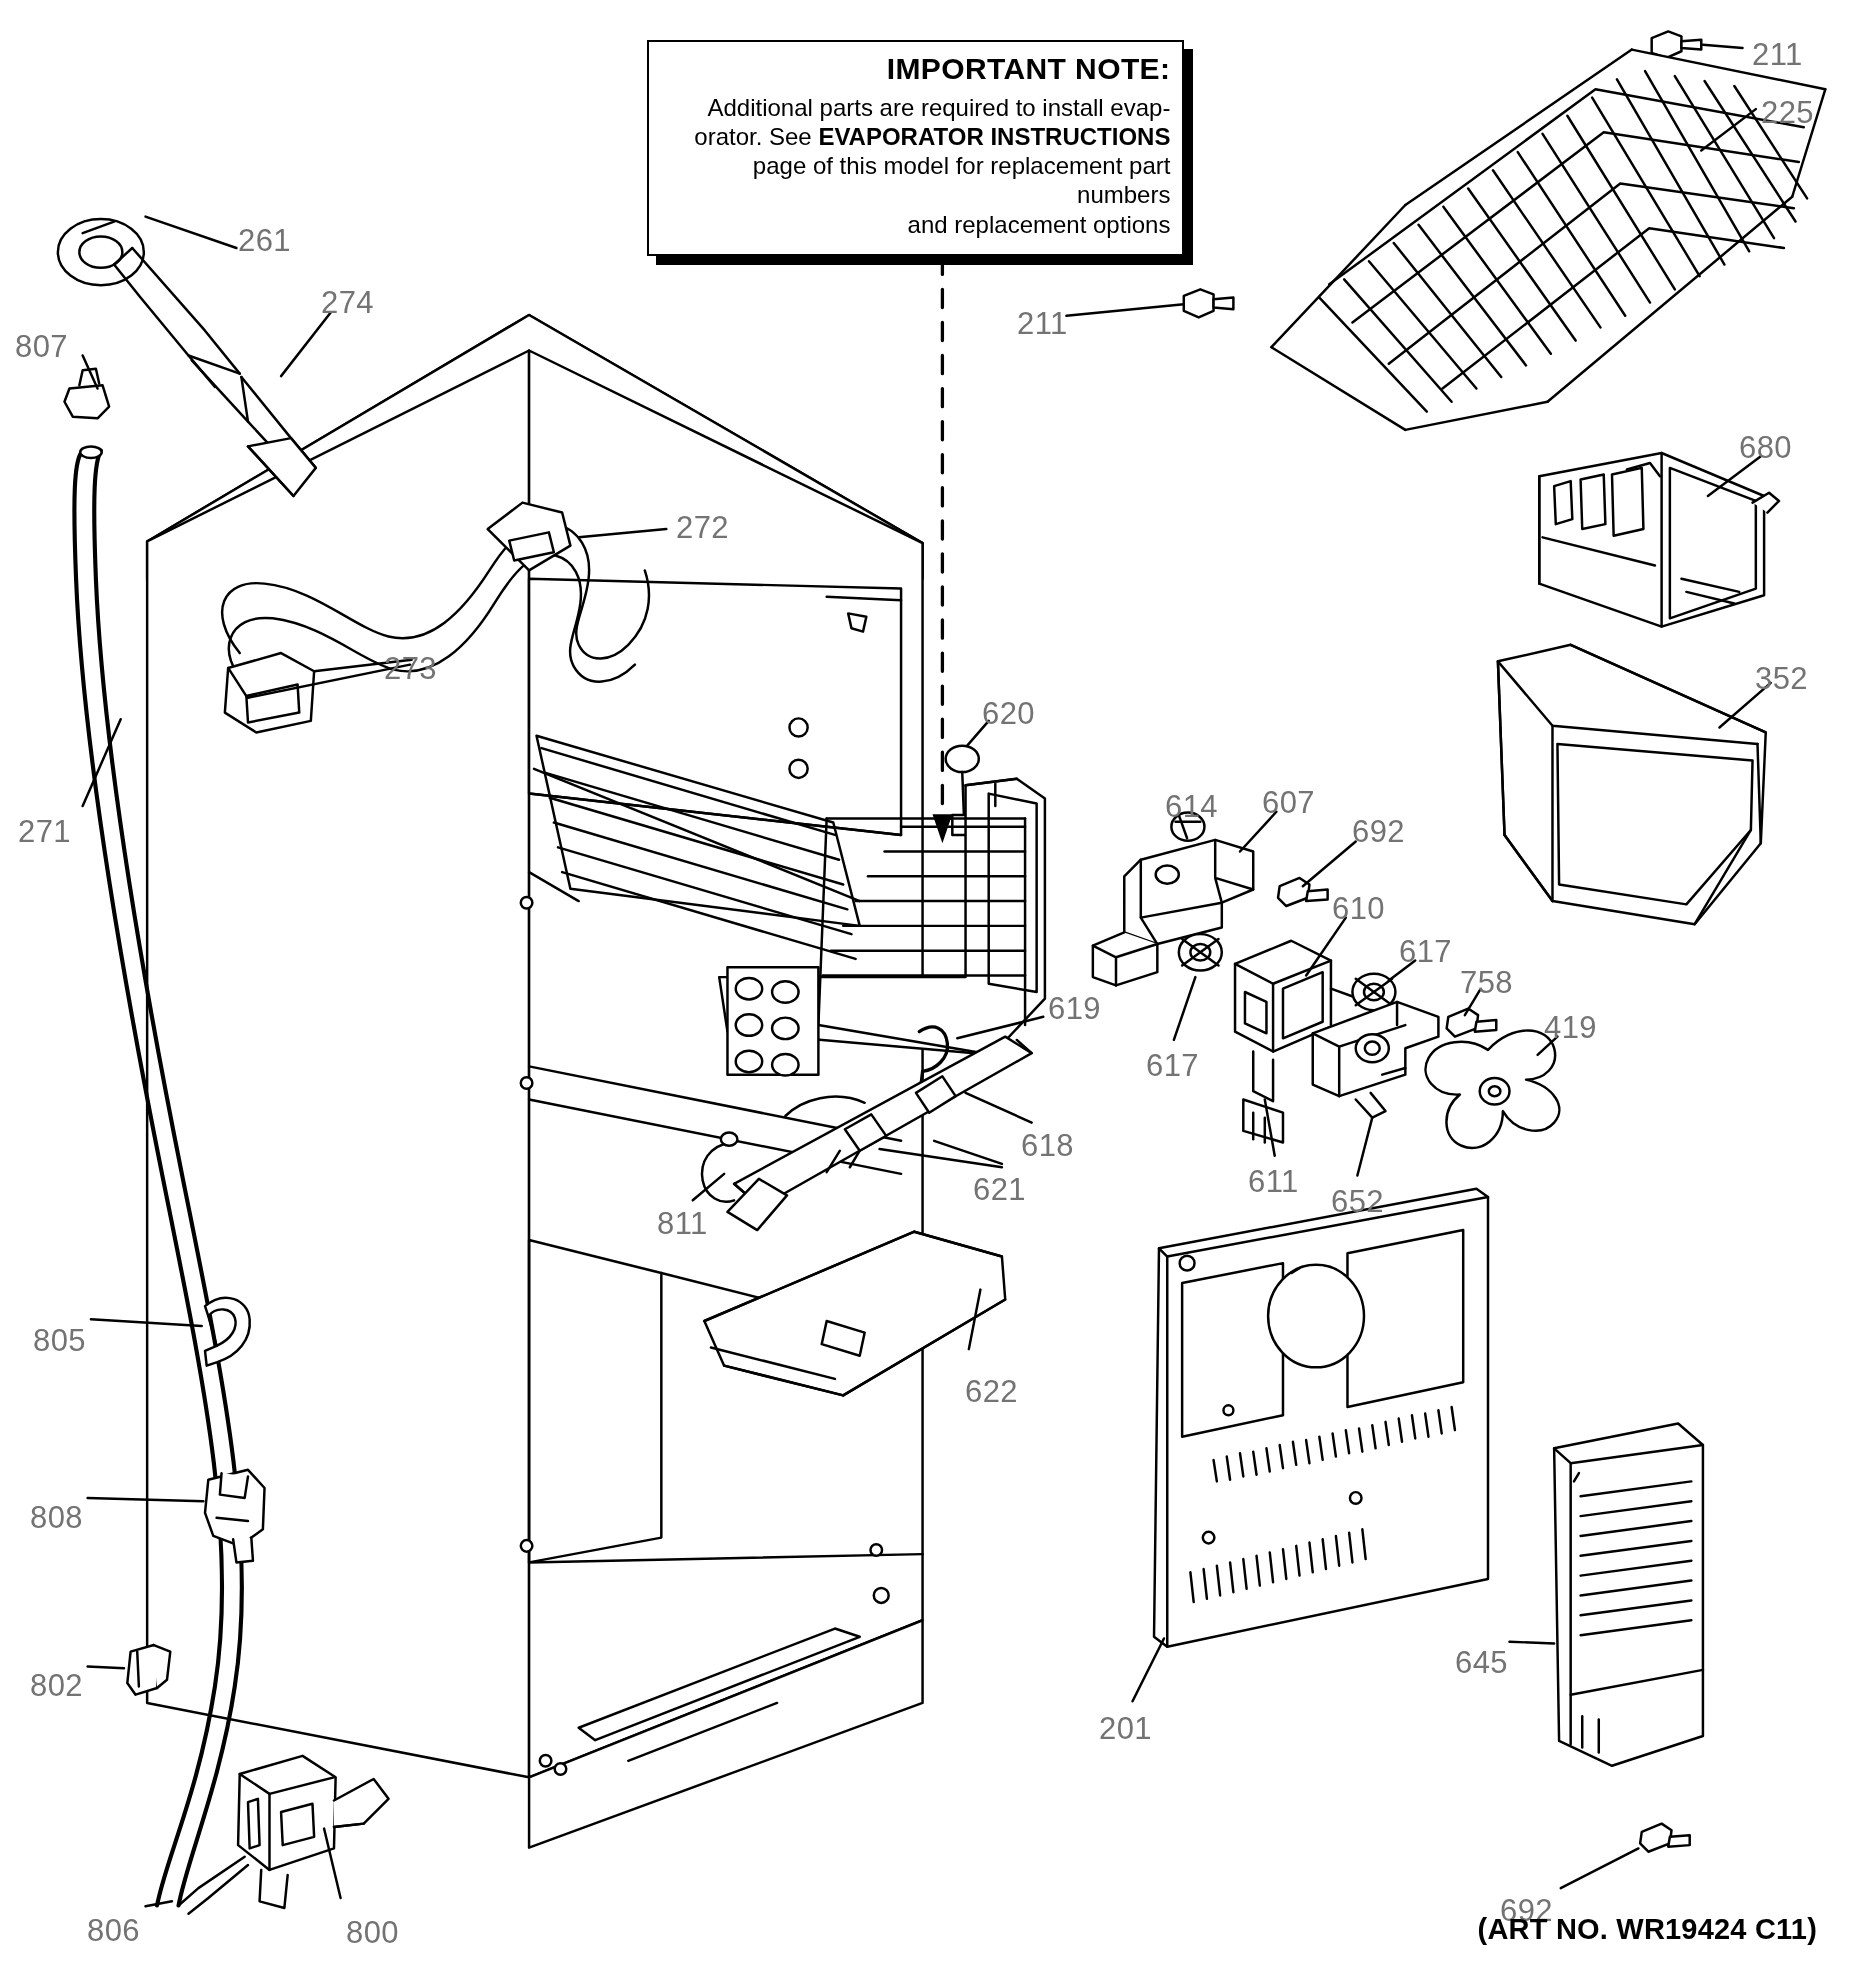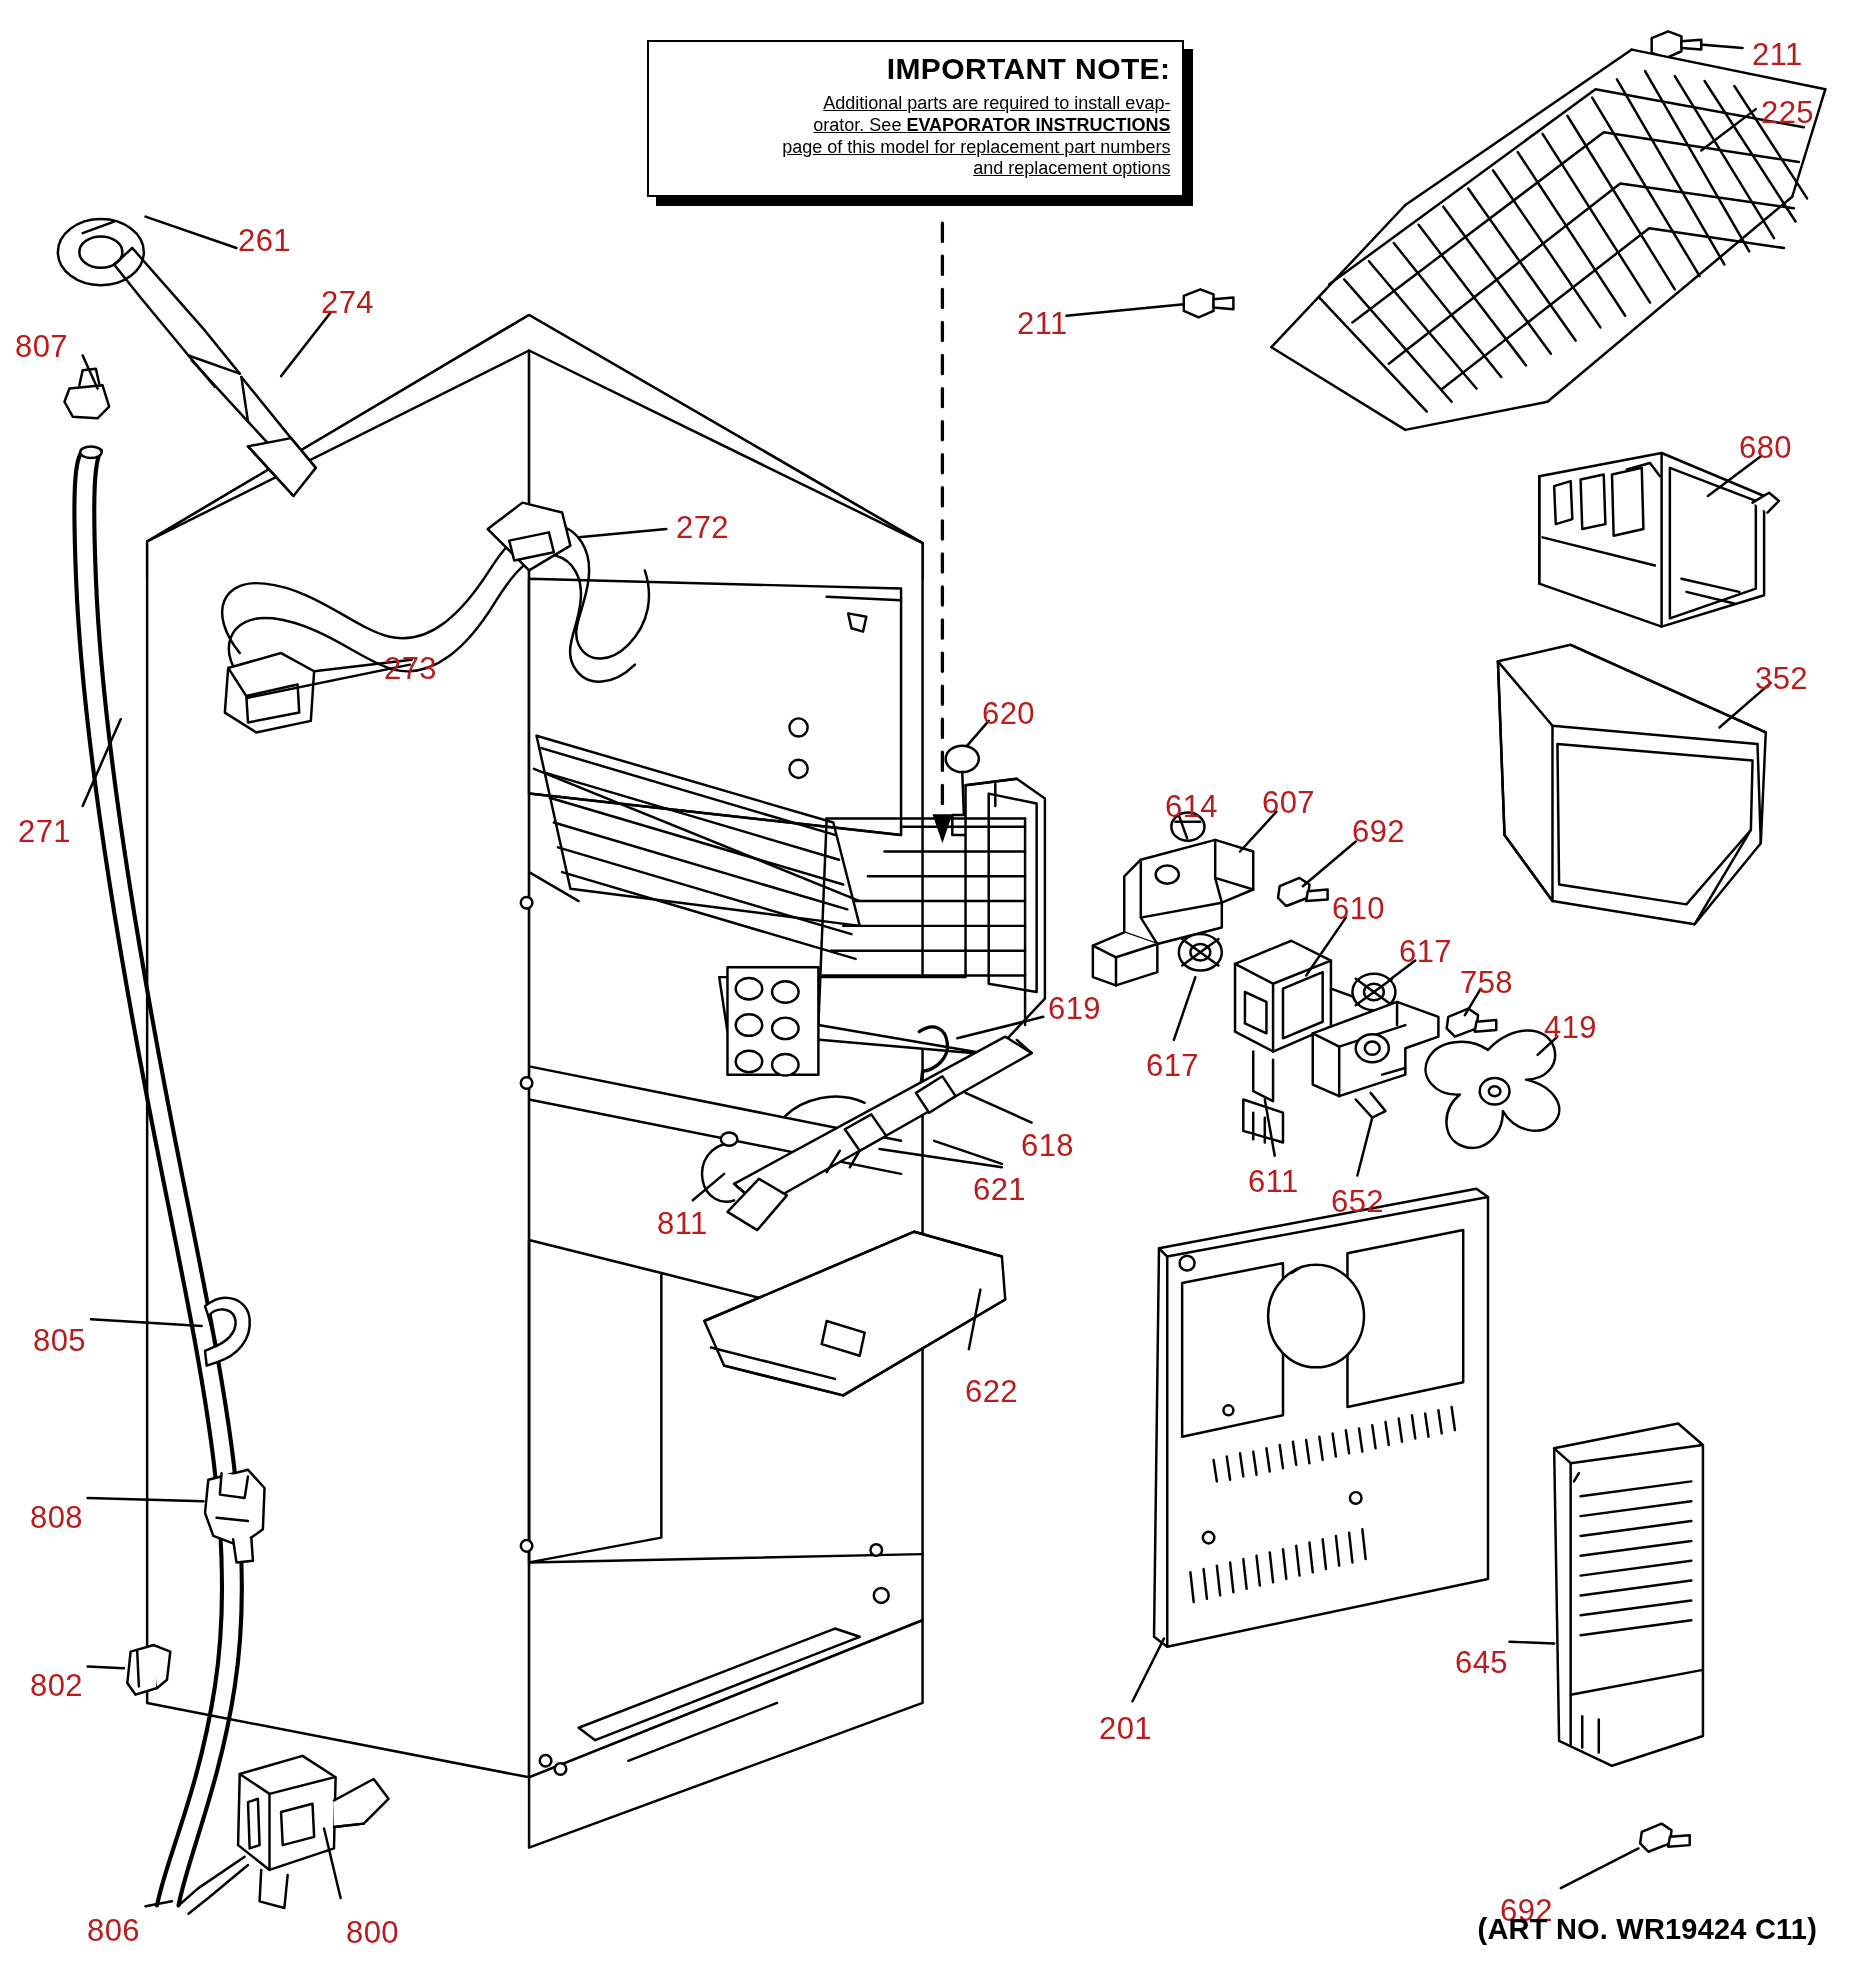--- a/index.html
+++ b/index.html
@@ -21,21 +21,21 @@
     position: absolute;
     left: 0;
     top: 0;
     width: 1860px;
     height: 1984px;
   }
   .callout {
     position: absolute;
     font-family: "Liberation Sans", sans-serif;
     font-size: 31px;
-    color: #b91c1c;
+    color: #737373;
     white-space: nowrap;
     letter-spacing: 0.4px;
   }
   .note-box {
     position: absolute;
     left: 647px;
     top: 40px;
     width: 537px;
     background: #ffffff;
     border: 2.5px solid #000000;
@@ -44,23 +44,22 @@
     box-sizing: border-box;
     text-align: right;
   }
   .note-title {
     font-size: 30px;
     font-weight: bold;
     letter-spacing: 0.4px;
     margin-bottom: 6.6px;
   }
   .note-body {
-    font-size: 18px;
+    font-size: 24px;
     line-height: 1.22;
-    text-decoration: underline;
   }
   .note-body b {
     font-weight: bold;
   }
   .art-no {
     position: absolute;
     right: 43px;
     bottom: 38px;
     font-size: 29px;
     font-weight: bold;

